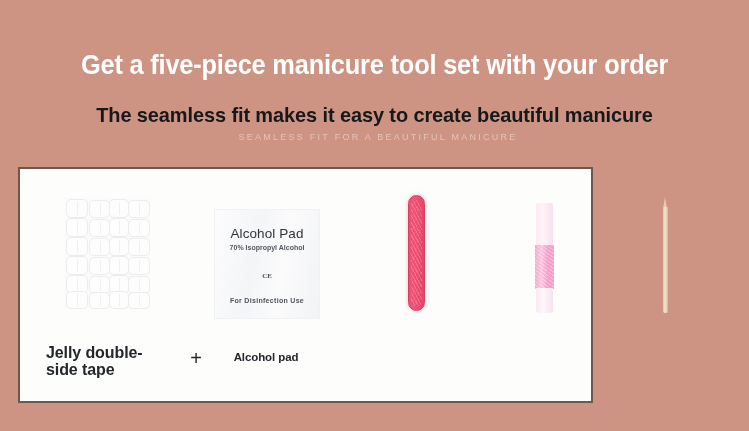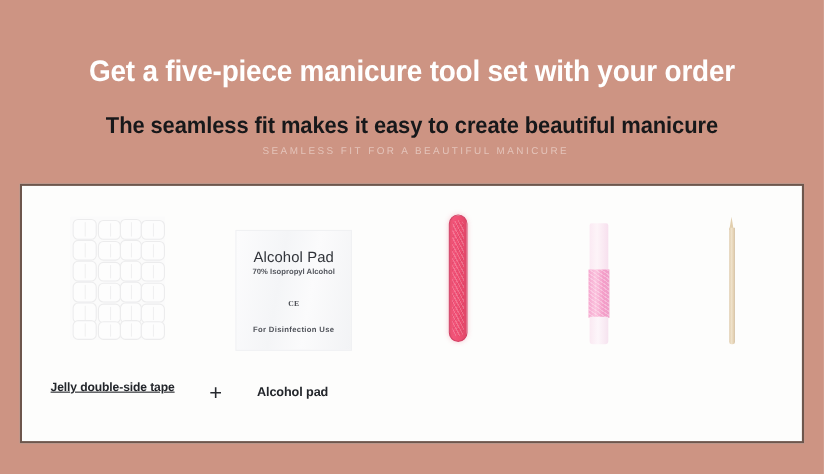--- a/index.html
+++ b/index.html
@@ -56,21 +56,21 @@
     line-height: 12px;
     white-space: nowrap;
     margin-left: 24px;
   }
 
   
   .card {
     position: absolute;
     left: 18px;
     top: 167px;
-    width: 713px;
+    width: 575px;
     height: 236px;
     background: #fdfdfc;
     border: 2px solid #6d564c;
     box-sizing: border-box;
   }
 
   .product-row {
     position: absolute;
     left: 0;
     top: 0;
@@ -245,24 +245,23 @@
   }
   .cap {
     position: absolute;
     color: #23262b;
     font-weight: bold;
   }
   .cap-tape {
     left: 26px;
     top: 7px;
     width: 120px;
-    font-size: 11px;
+    font-size: 16px;
     line-height: 17px;
     letter-spacing: -0.1px;
-    text-decoration: underline;
   }
   .cap-plus {
     left: 152px;
     top: 10px;
     width: 48px;
     text-align: center;
     font-size: 20px;
     font-weight: normal;
     color: #26292e;
   }

